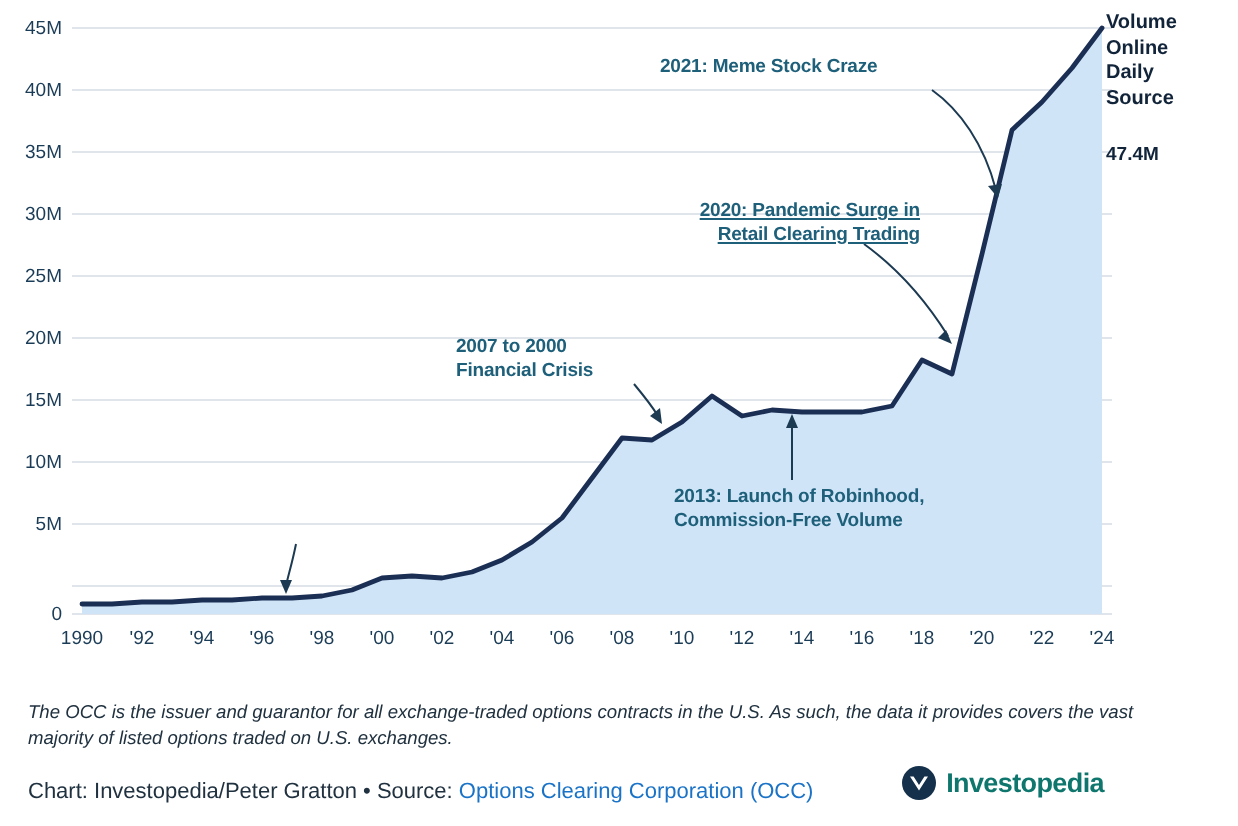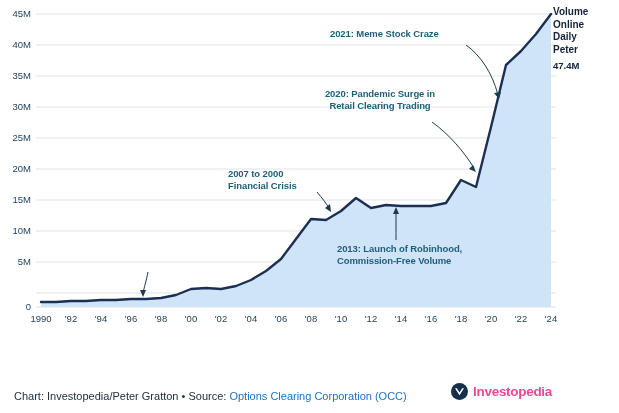--- a/index.html
+++ b/index.html
@@ -50,21 +50,21 @@
     top: 6px;
     width: 62px;
     font-size: 10px;
     font-weight: bold;
     color: #11243a;
     line-height: 1.25;
   }
   .right-label .val {
     font-weight: bold;
     font-size: 9.5px;
-    margin-top: 4px;
+    margin-top: 16px;
     color: #11243a;
   }
   .footnote {
     position: absolute;
     left: 14px;
     top: 350px;
     width: 560px;
     font-size: 9.3px;
     font-style: italic;
     color: #20313f;
@@ -85,21 +85,21 @@
     position: absolute;
     right: 14px;
     top: 383px;
     display: flex;
     align-items: center;
     gap: 5px;
   }
   .brand .brand-name {
     font-size: 13.5px;
     font-weight: bold;
-    color: #ec4899;
+    color: #0f766e;
     letter-spacing: -0.3px;
   }
   .divider {
     position: absolute;
     left: 0;
     top: 338px;
     width: 619px;
     height: 1px;
     background: transparent;
   }
@@ -184,40 +184,41 @@
     <div class="annot" style="left:228px; top:168px; width:120px;">
       <span>2007 to 2000</span><br>
       <span>Financial Crisis</span>
     </div>
 
     <div class="annot" style="left:337px; top:243px; width:170px;">
       <span>2013: Launch of Robinhood,</span><br>
       <span>Commission-Free Volume</span>
     </div>
 
-    <div class="annot" style="left:300px; top:88px; width:160px; text-align:center;">
+    <div class="annot" style="left:300px; top:100px; width:160px; text-align:right;text-decoration:underline;">
       <span>2020: Pandemic Surge in</span><br>
       <span>Retail Clearing Trading</span>
     </div>
 
     <div class="annot" style="left:330px; top:28px; width:170px; ">
       <span>2021: Meme Stock Craze</span>
     </div>
 
     <div class="right-label">
       <div>Volume</div>
       <div>Online</div>
       <div>Daily</div>
-      <div>Peter</div>
+      <div>Source</div>
       <div class="val">47.4M</div>
     </div>
   </div>
 
   <div class="divider"></div>
 
+  <div class="footnote">The OCC is the issuer and guarantor for all exchange-traded options contracts in the U.S. As such, the data it provides covers the vast majority of listed options traded on U.S. exchanges.</div>
 
   <div class="credit">
     <span>Chart: Investopedia/Peter Gratton • Source: </span><span class="link">Options Clearing Corporation (OCC)</span>
   </div>
 
   <div class="brand">
     <svg width="17" height="17" viewBox="0 0 17 17">
       <circle cx="8.5" cy="8.5" r="8.5" fill="#14304a"></circle>
       <path d="M4 5.2 L8.5 12.2 L13 5.2 L11.2 5.2 L8.5 9.5 L5.8 5.2 Z" fill="#ffffff"></path>
     </svg>

